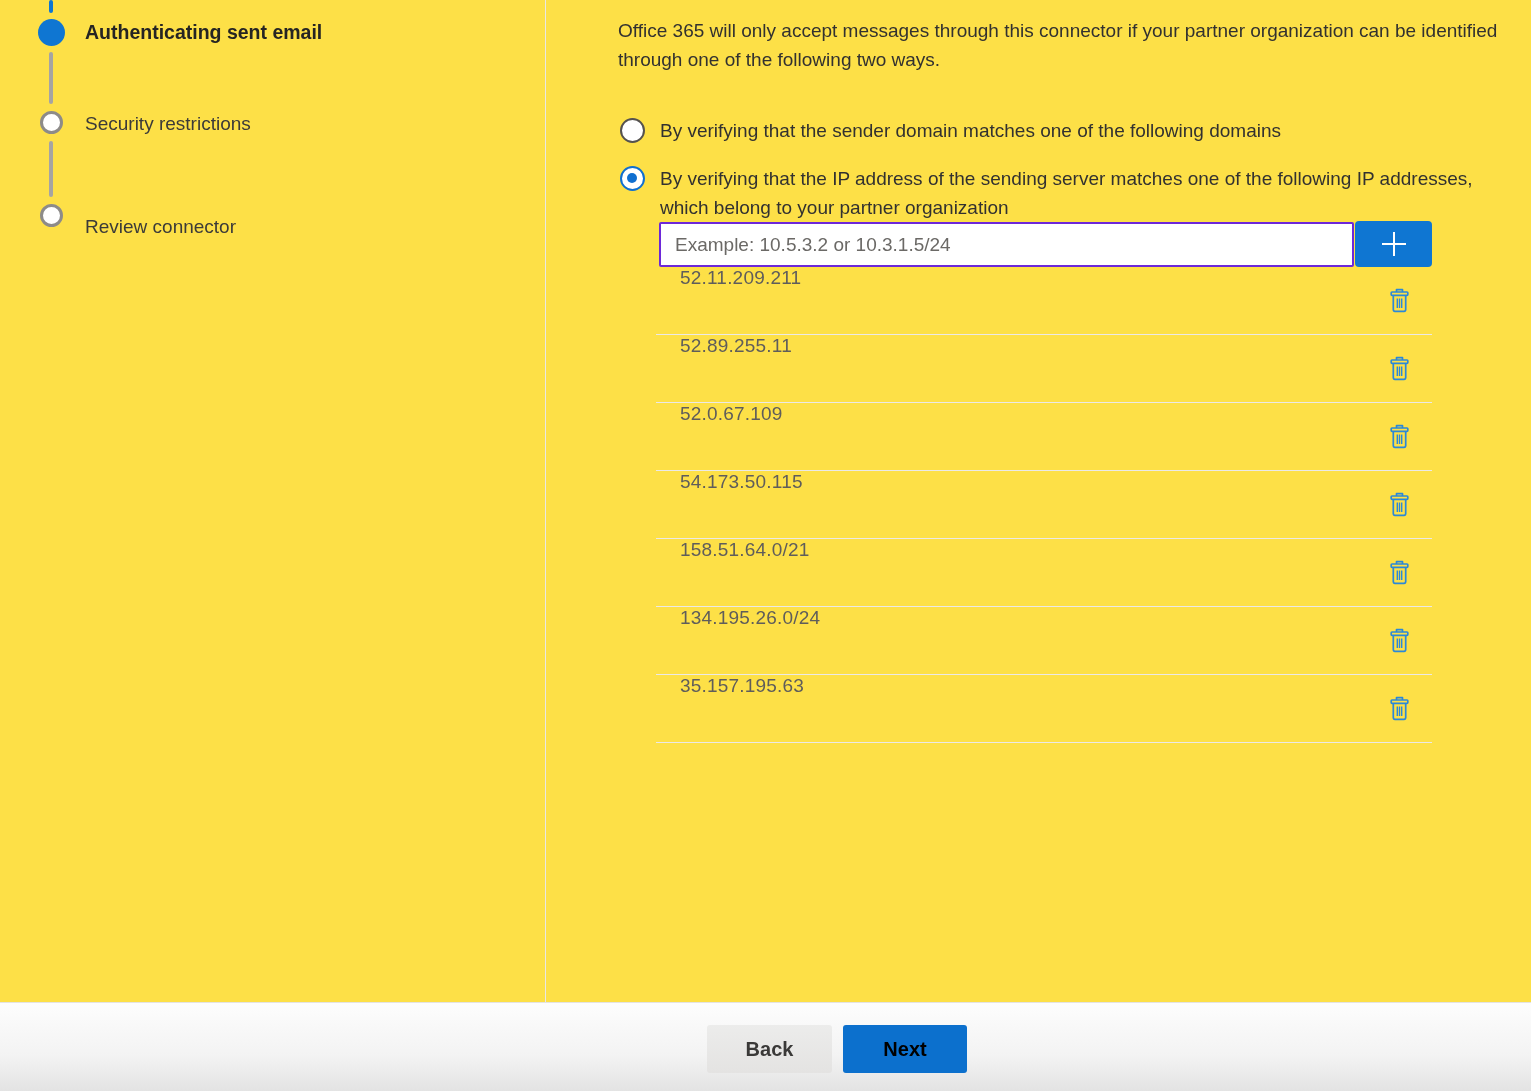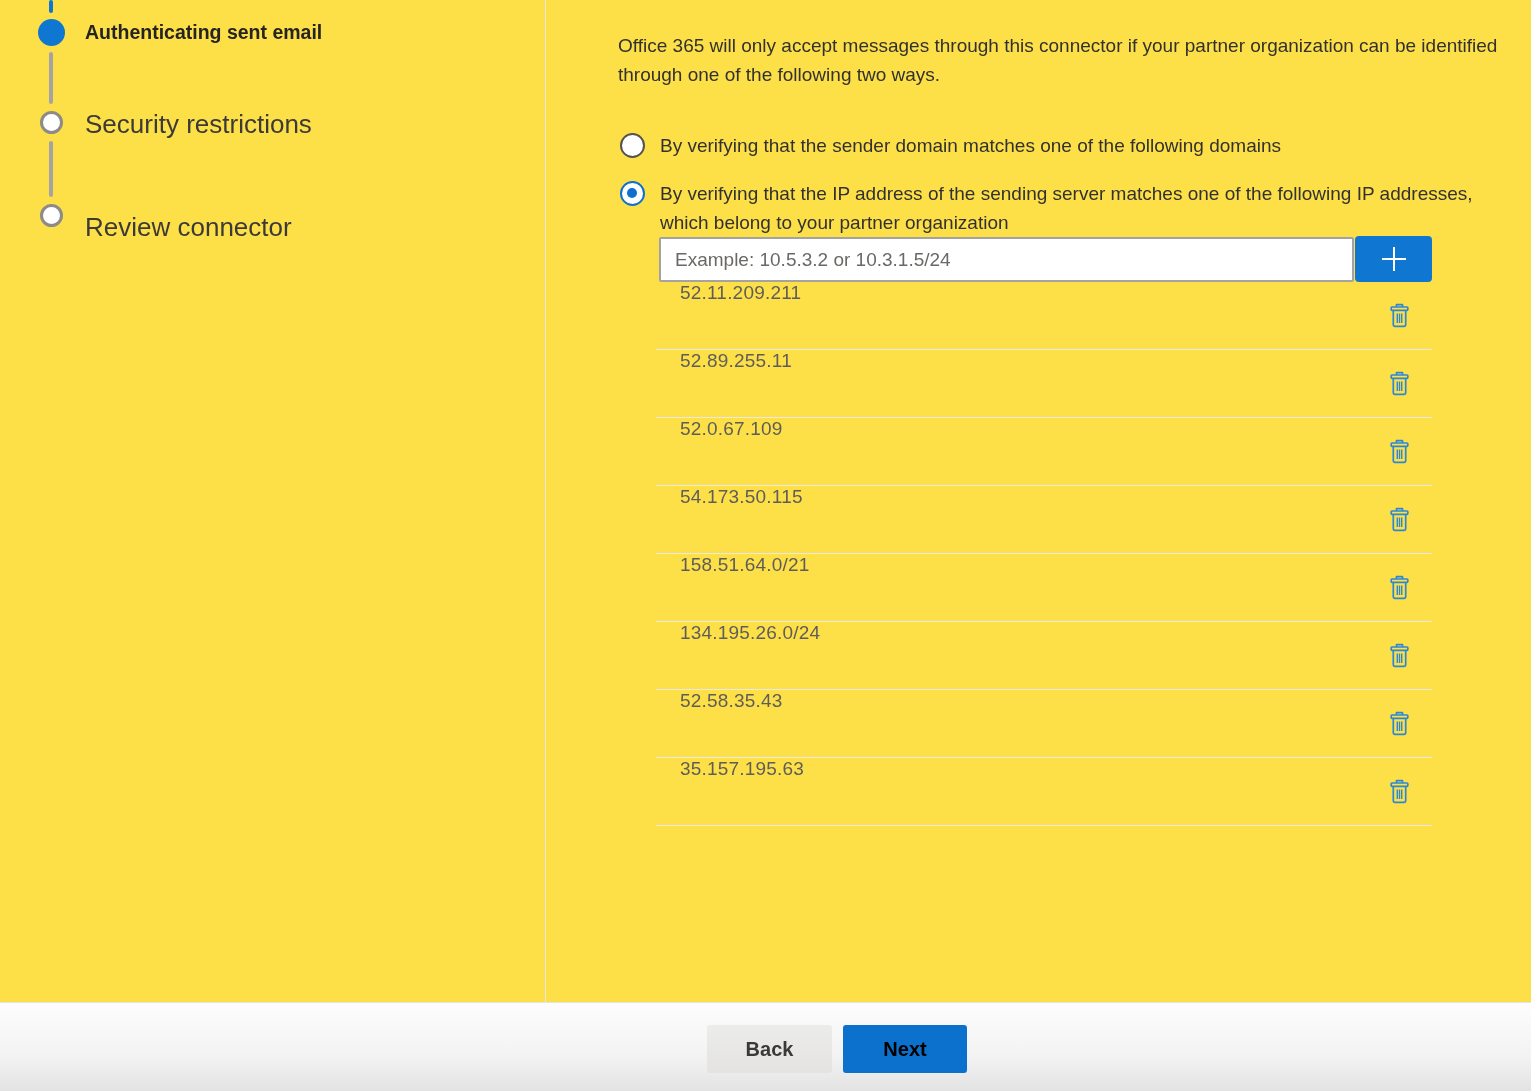--- a/index.html
+++ b/index.html
@@ -30,27 +30,27 @@
   .step-dot {
     position: absolute; border-radius: 50%;
   }
   .step-dot.active {
     left: 38px; width: 27px; height: 27px; background: #0f76d2;
   }
   .step-dot.upcoming {
     left: 40px; width: 23px; height: 23px; background: #fff; border: 3px solid #8d8b89;
   }
   .step-label {
-    position: absolute; left: 85px; font-size: 26px; color: #3b3a39; white-space: nowrap;
+    position: absolute; left: 85px; font-size: 19px; color: #3b3a39; white-space: nowrap;
     transform: translateY(-50%);
   }
   .step-label.active { font-weight: bold; color: #252423; font-size: 19.5px; }
 
   
-  .content { position: absolute; left: 0; top: 15px; width: 1512px; height: 1002px; }
+  .content { position: absolute; left: 0; top: 0; width: 1512px; height: 1002px; }
   .description {
     position: absolute; left: 618px; top: 16px; width: 915px;
     font-size: 19px; line-height: 29px; color: #323130;
   }
 
   .radio-option { position: absolute; left: 620px; }
   .radio-circle {
     position: absolute; left: 0; top: 1px; width: 25px; height: 25px; border-radius: 50%;
     background: #fff; border: 2.5px solid #55524f;
   }
@@ -63,21 +63,21 @@
   .radio-label {
     display: block; margin-left: 40px; font-size: 19px; line-height: 28.5px; color: #323130;
   }
   .option-1 { top: 117px; width: 880px; }
   .option-2 { top: 165px; width: 860px; }
   .option-2 .radio-label { max-width: 820px; }
 
   
   .ip-input {
     position: absolute; left: 659px; top: 222px; width: 695px; height: 45px;
-    border: 2px solid #a3a3a3; border-radius: 2px; background: #fff;
+    border: 2px solid #6d28d9; border-radius: 2px; background: #fff;
     font-family: "Liberation Sans", sans-serif;
     font-size: 19px; color: #3b3a39; padding: 0 14px; outline: none;
   }
   .ip-input::placeholder { color: #6b6966; opacity: 1; }
   .add-btn {
     position: absolute; left: 1355px; top: 221px; width: 77px; height: 46px;
     background: #0f76d2; border: none; border-radius: 4px; cursor: pointer;
     display: flex; align-items: center; justify-content: center;
   }
 
@@ -256,35 +256,20 @@
                 <rect x="2.2" y="4" width="16.6" height="3.4" rx="0.8"></rect>
                 <path d="M4.3 7.4 V21.6 Q4.3 23.3 6 23.3 H15 Q16.7 23.3 16.7 21.6 V7.4"></path>
                 <path d="M8.3 10.5 V20" stroke-width="1.4"></path>
                 <path d="M10.5 10.5 V20" stroke-width="1.4"></path>
                 <path d="M12.7 10.5 V20" stroke-width="1.4"></path>
               </g>
             </svg>
           </button>
         </div>
 
-        <div class="ip-row">
-          <span class="ip-value">52.58.35.43</span>
-          <button class="trash-btn">
-            <svg width="21" height="25" viewBox="0 0 21 25">
-              <g stroke="#2b88d8" stroke-width="1.7" fill="none" stroke-linejoin="round">
-                <path d="M7.5 4 V1.7 H13.5 V4"></path>
-                <rect x="2.2" y="4" width="16.6" height="3.4" rx="0.8"></rect>
-                <path d="M4.3 7.4 V21.6 Q4.3 23.3 6 23.3 H15 Q16.7 23.3 16.7 21.6 V7.4"></path>
-                <path d="M8.3 10.5 V20" stroke-width="1.4"></path>
-                <path d="M10.5 10.5 V20" stroke-width="1.4"></path>
-                <path d="M12.7 10.5 V20" stroke-width="1.4"></path>
-              </g>
-            </svg>
-          </button>
-        </div>
 
         <div class="ip-row">
           <span class="ip-value">35.157.195.63</span>
           <button class="trash-btn">
             <svg width="21" height="25" viewBox="0 0 21 25">
               <g stroke="#2b88d8" stroke-width="1.7" fill="none" stroke-linejoin="round">
                 <path d="M7.5 4 V1.7 H13.5 V4"></path>
                 <rect x="2.2" y="4" width="16.6" height="3.4" rx="0.8"></rect>
                 <path d="M4.3 7.4 V21.6 Q4.3 23.3 6 23.3 H15 Q16.7 23.3 16.7 21.6 V7.4"></path>
                 <path d="M8.3 10.5 V20" stroke-width="1.4"></path>

